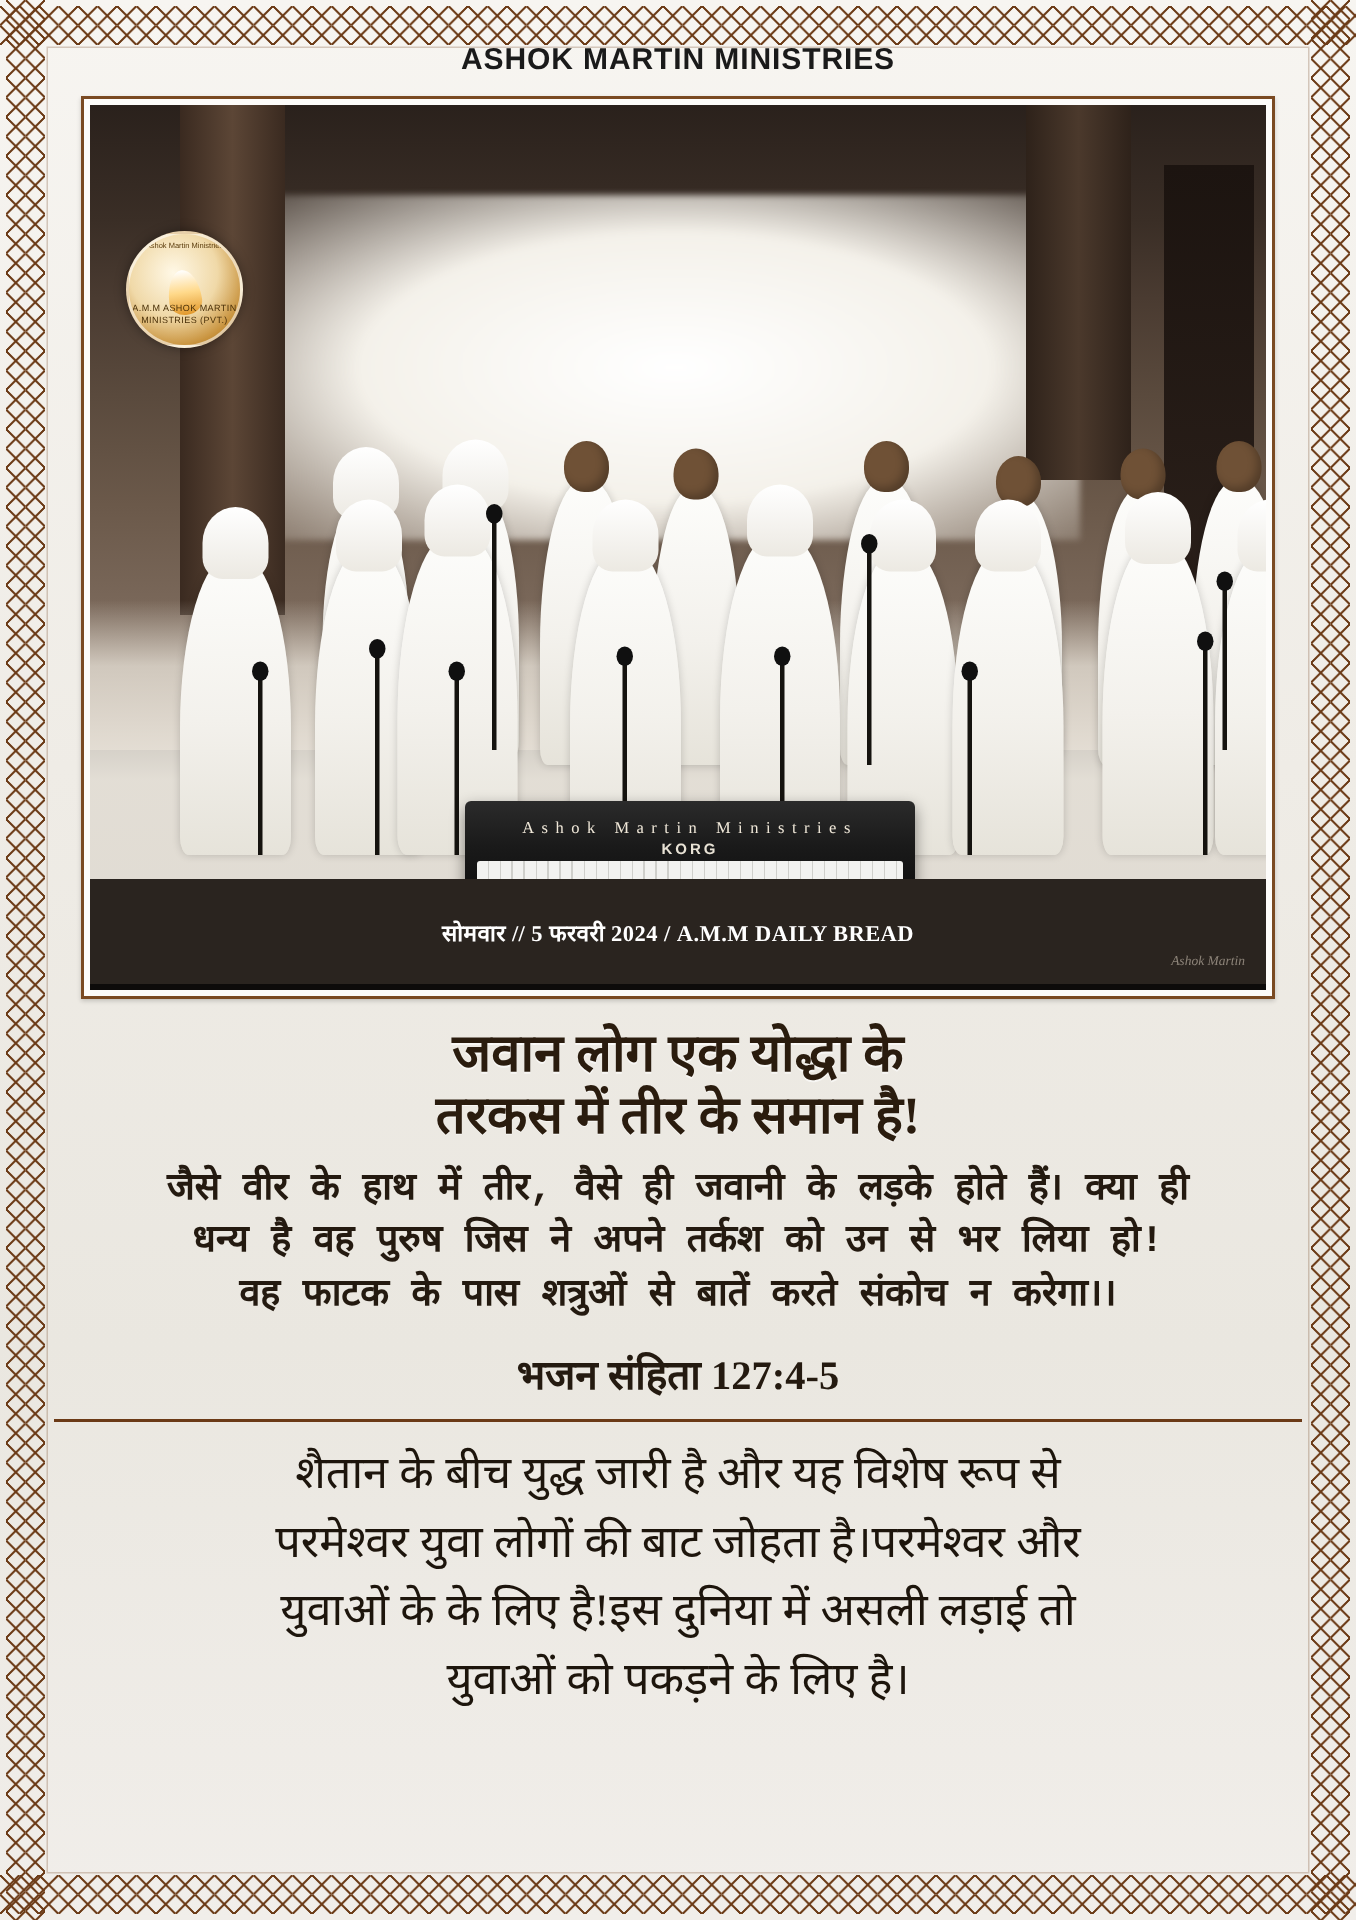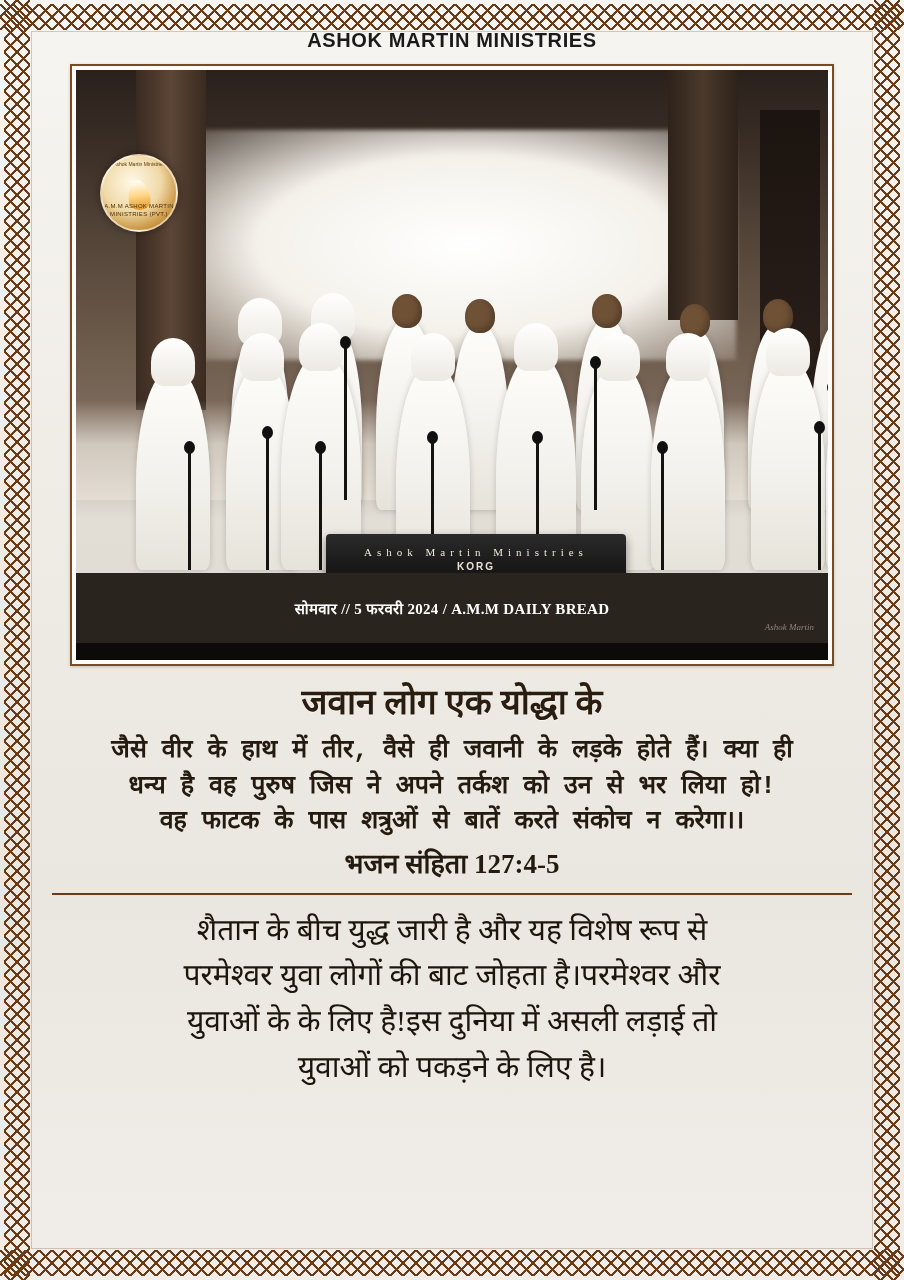--- a/index.html
+++ b/index.html
@@ -55,21 +55,21 @@
     left: 31px; right: 31px; top: 31px; bottom: 31px;
     border: 1px solid rgba(107,58,22,0.25);
     pointer-events: none;
     z-index: 4;
   }
 
   
   .content {
     position: relative;
     z-index: 3;
-    padding: 0 50px;
+    padding: 0 34px;
     height: 100%;
     display: flex;
     flex-direction: column;
   }
 
   .ministry-title {
     text-align: center;
     font-family: "Liberation Sans", sans-serif;
     font-weight: bold;
     font-size: 20px;
@@ -243,21 +243,21 @@
     position: absolute;
     left: 0; right: 0; top: 5px;
     text-align: center;
     font-size: 5px;
     color: #5b3c0c;
     font-family: "Liberation Sans", sans-serif;
   }
 
   .caption-bar {
     position: absolute;
-    left: 0; right: 0; bottom: 17px; height: 70px;
+    left: 0; right: 0; bottom: 4px; height: 70px;
     background: #2a241f;
     display: flex;
     align-items: center;
     justify-content: center;
     margin-top: 30px;
   }
   .caption-text {
     color: #ffffff;
     font-family: "Liberation Serif", serif;
     font-weight: bold;
@@ -298,21 +298,21 @@
     color: #241a10;
     padding: 0 16px;
   }
 
   .reference {
     text-align: center;
     font-family: "Liberation Serif", serif;
     font-weight: bold;
     font-size: 27px;
     color: #241a10;
-    margin-top: 4px;
+    margin-top: 16px;
     margin-bottom: 8px;
   }
 
   .divider {
     height: 2px;
     background: #6b3a16;
     margin: 4px 2px 0 2px;
   }
 
   .message {
@@ -435,20 +435,21 @@
             <div class="caption-text">सोमवार // 5 फरवरी 2024 / A.M.M DAILY BREAD</div>
             <div class="signature">Ashok
 Martin</div>
           </div>
         </div>
       </div>
     </div>
 
     <div class="headline">
       <div>जवान लोग एक योद्धा के</div>
+      <div>तरकस में तीर के समान है!</div>
     </div>
 
     <div class="verse">
       <div>जैसे वीर के हाथ में तीर, वैसे ही जवानी के लड़के होते हैं। क्या ही</div>
       <div>धन्य है वह पुरुष जिस ने अपने तर्कश को उन से भर लिया हो!</div>
       <div>वह फाटक के पास शत्रुओं से बातें करते संकोच न करेगा।।</div>
     </div>
 
     <div class="reference">भजन संहिता 127:4-5</div>
 

